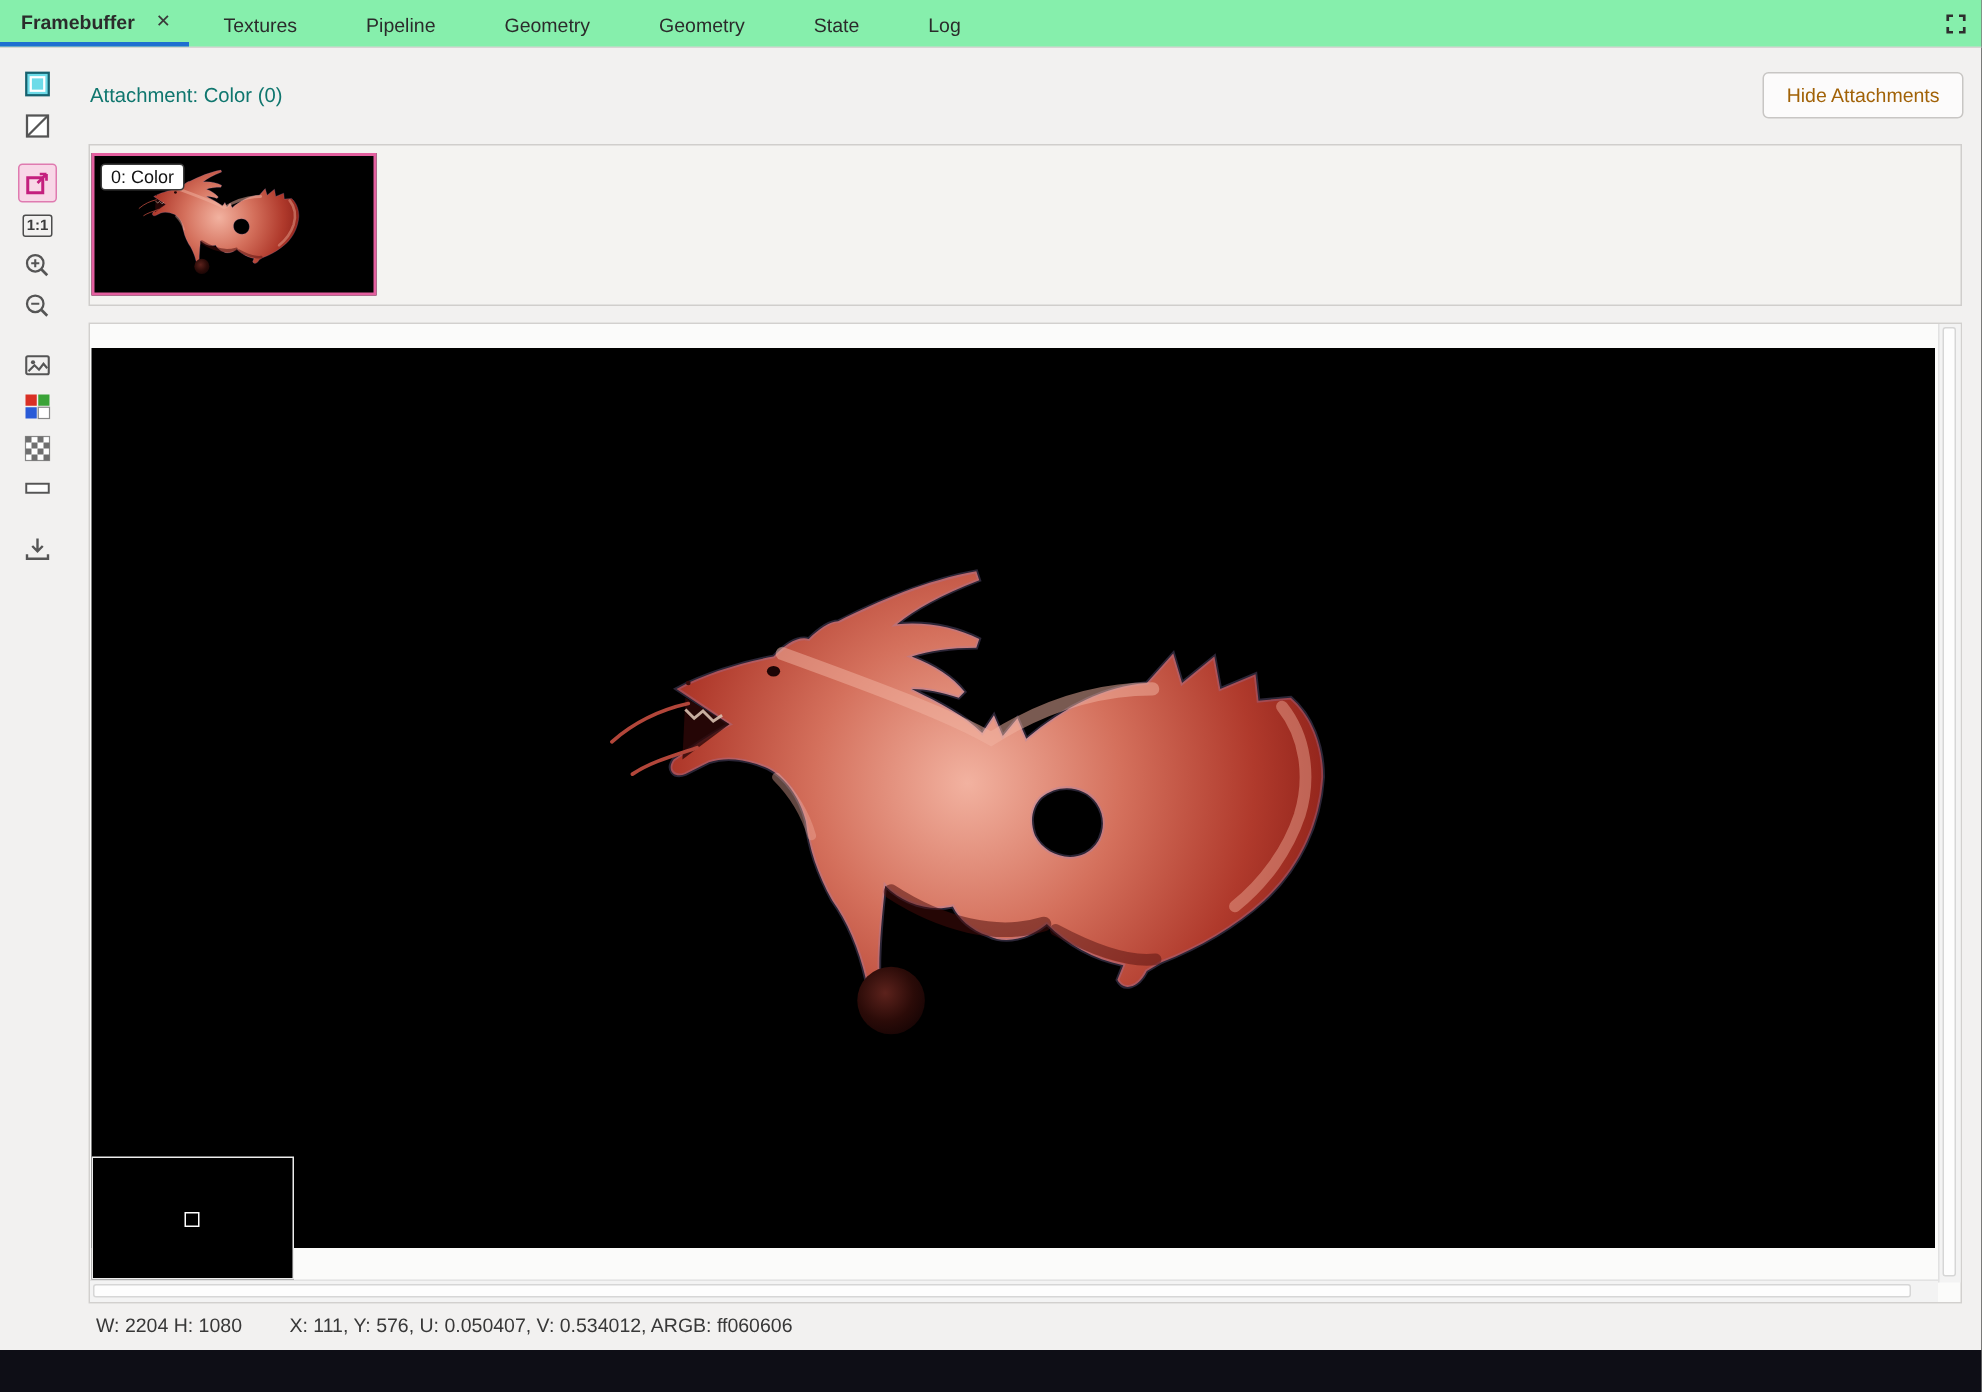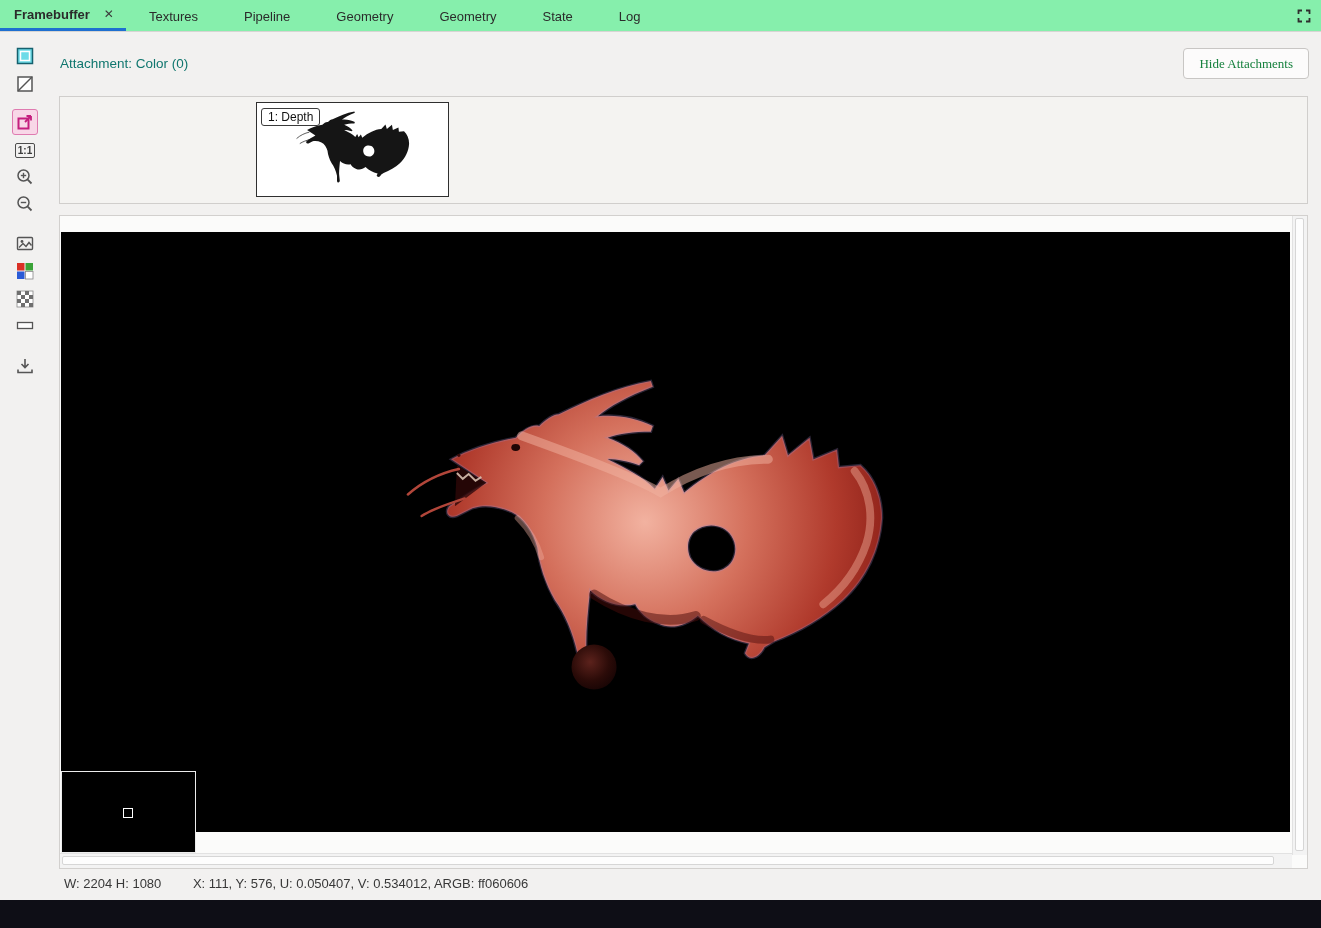--- a/index.html
+++ b/index.html
@@ -13,21 +13,21 @@
   .tab-close{margin-left:14px;font-size:12px;font-weight:normal;color:#3a3a3a}
   .fullscreen-btn{position:absolute;right:8px;top:7px;width:18px;height:18px}
 
   
   .tool{position:absolute;left:12px;width:26px;height:26px;display:flex;align-items:center;justify-content:center}
   .tool.active{background:#f8d7e7;border:1px solid #df7bb0;border-radius:3px}
   .icon11{font-size:10px;font-weight:bold;border:1.5px solid #4d4d4d;border-radius:2px;padding:0px 2px;color:#3c3c3c;line-height:13px}
 
   
   .attach-header{position:absolute;left:60px;top:56px;font-size:13.5px;color:#0f766e}
-  .hide-attach{position:absolute;right:12px;top:48px;height:31px;padding:0 15px;background:#fcfbfb;border:1px solid #c8c6c4;border-radius:4px;font-size:13px;color:#15803d;font-family:Liberation Serif, serif}
+  .hide-attach{position:absolute;right:12px;top:48px;height:31px;padding:0 15px;background:#fcfbfb;border:1px solid #c8c6c4;border-radius:4px;font-size:13px;color:#a16207;font-family:Liberation Sans, sans-serif}
 
   
   .attach-strip{position:absolute;left:59px;top:96px;width:1249px;height:108px;border:1px solid #d0cecc;background:#f4f3f1}
   .thumb{position:absolute;top:5px;height:95px;background:#000;overflow:visible}
   .thumb-color{left:1px;width:190px;border:2px solid #e35f9f}
   .thumb-depth{left:196px;width:193px;border:1px solid #2f2f2f;background:#ffffff}
   .thumb-label{position:absolute;left:4px;top:5px;background:#fff;border:1px solid #3a3a3a;border-radius:3px;font-size:12px;padding:1px 6px;color:#111;z-index:2;white-space:nowrap}
   .thumb svg{position:absolute}
 
   
@@ -192,25 +192,24 @@
     <svg viewBox="0 0 20 20" width="20" height="20">
         <path d="M10,3 v8 M6.5,8 L10,11.5 L13.5,8" fill="none" stroke="#555" stroke-width="1.6"></path>
         <path d="M3,13.5 v3 h14 v-3" fill="none" stroke="#555" stroke-width="1.6"></path>
       </svg>
   </div>
 
   <div class="attach-header">Attachment: Color (0)</div>
   <button class="hide-attach">Hide Attachments</button>
 
   <div class="attach-strip">
-    <div class="thumb thumb-depth">
-      <span class="thumb-label">1: Depth</span>
-      <svg viewBox="0 0 500 345" style="left:38px;top:7px;width:116px;height:80px">
-          <use href="#dragon-shape" fill="#151515"></use>
-          <use href="#dragon-whiskers" fill="none" stroke="#151515" stroke-width="3" stroke-linecap="round"></use>
+    <div class="thumb thumb-color">
+      <span class="thumb-label">0: Color</span>
+      <svg viewBox="0 0 500 345" style="left:28px;top:8px;width:110px;height:76px">
+          <use href="#dragon-full"></use>
         </svg>
     </div>
   </div>
 
   <div class="viewport">
     <div class="render">
       <svg class="dragon-main" viewBox="0 0 500 345">
           <use href="#dragon-full"></use>
         </svg>
     </div>

